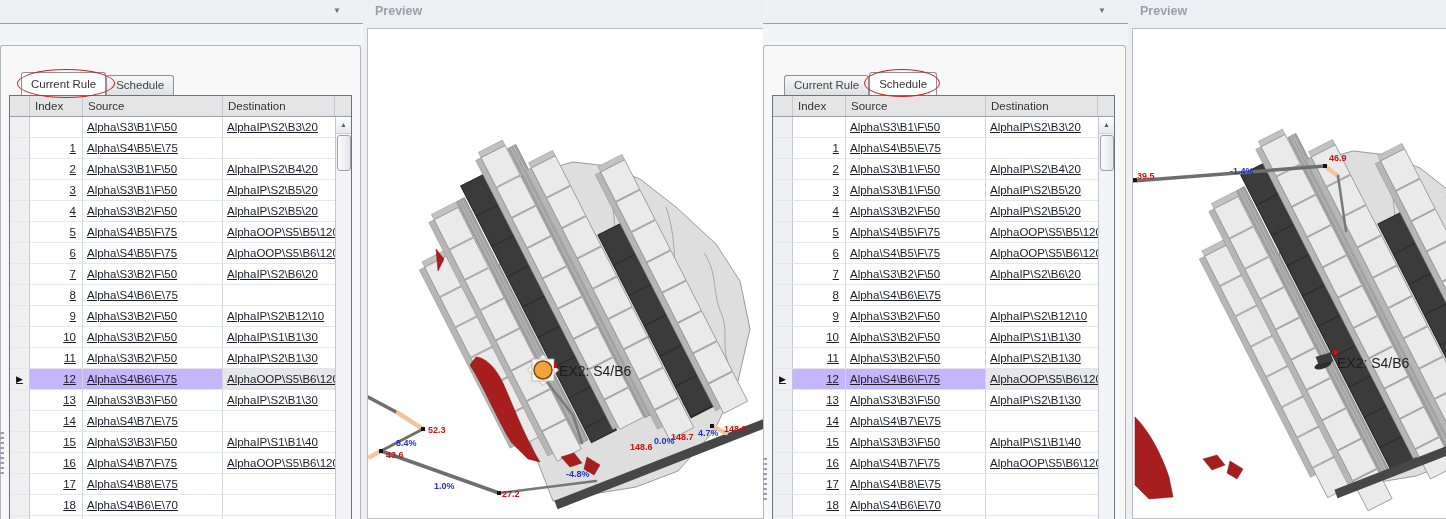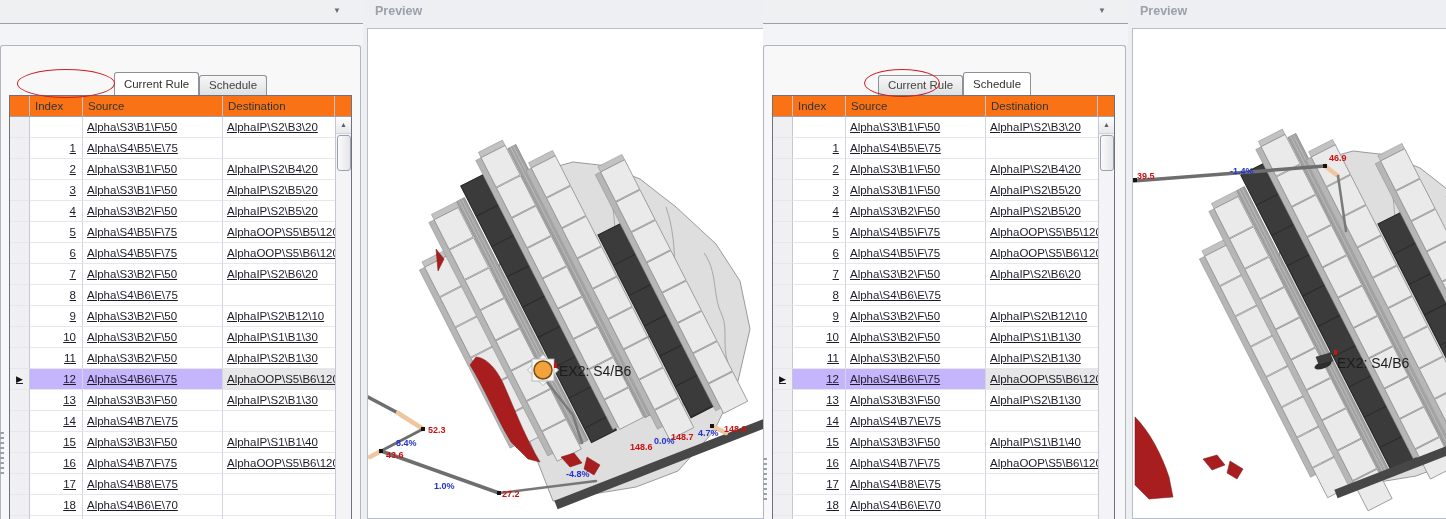--- a/index.html
+++ b/index.html
@@ -11,32 +11,32 @@
   .list-panel{position:relative;display:flex;flex-direction:column;height:519px;background:#eef0f2;}
   .w-left{width:363px;}
   .w-right{width:365px;}
   .band0{height:23px;background:#eff0f2;border-bottom:1px solid #9ba1ac;position:relative;}
   .chevron-btn{position:absolute;right:18px;top:4px;width:16px;height:14px;
                font-size:8px;color:#6a7078;text-align:center;line-height:14px;cursor:pointer;}
   .band1{height:21px;background:#f3f4f6;}
   .groupbox{flex:1;margin-right:2px;border:1px solid #b0b5c0;border-bottom:none;
             border-radius:3px 3px 0 0;background:#f8f8f9;position:relative;
             padding-top:26px;overflow:hidden;}
-  .tabs{position:relative;display:flex;align-items:flex-end;margin-left:20px;height:23px;justify-content:center;}
+  .tabs{position:relative;display:flex;align-items:flex-end;margin-left:20px;height:23px;}
   .tab{box-sizing:border-box;padding:0 9px;font-size:11.5px;color:#333;white-space:nowrap;
        border:1px solid #8f9098;border-bottom:none;border-radius:3px 3px 0 0;cursor:pointer;}
   .tab.active{background:#fff;height:23px;line-height:22px;position:relative;z-index:2;}
   .tab.inactive{background:linear-gradient(#f7f7f8,#dfe0e3);height:20px;line-height:19px;color:#444;}
   .annot-ellipse{position:absolute;border:1.5px solid #cf2020;border-radius:50%;z-index:5;pointer-events:none;}
 
   
   .rule-table{width:341px;height:425px;margin-left:8px;border:1.5px solid #6e7280;
               background:#fff;display:flex;flex-direction:column;overflow:hidden;box-sizing:content-box;}
   .thead{display:grid;grid-template-columns:20px 53px 140px 112px 16px;height:20px;flex:0 0 20px;
-         background:#f97316;border-bottom:1px solid #9ba0b0;}
+         background:#e5e5e5;border-bottom:1px solid #9ba0b0;}
   .hcell{font-size:11.5px;line-height:20px;padding:0 5px;color:#333;white-space:nowrap;overflow:hidden;
          border-right:1px solid #c5c8d4;}
   .hcell:last-child{border-right:none;}
   .tbl-main{display:flex;flex:1;min-height:0;}
   .tbody{width:325px;}
   .trow{display:grid;grid-template-columns:20px 53px 140px 112px;height:21px;text-decoration:underline;}
   .cell{font-size:11.5px;line-height:20px;padding:0 4px;white-space:nowrap;overflow:hidden;
         border-right:1px solid #d3d5df;border-bottom:1px solid #e6e7ed;color:#1c1c28;}
   .cell.marker{background:#f0f0f2;border-right:1px solid #c5c8d4;padding:0;text-align:center;
                font-size:9px;line-height:21px;color:#111;}

